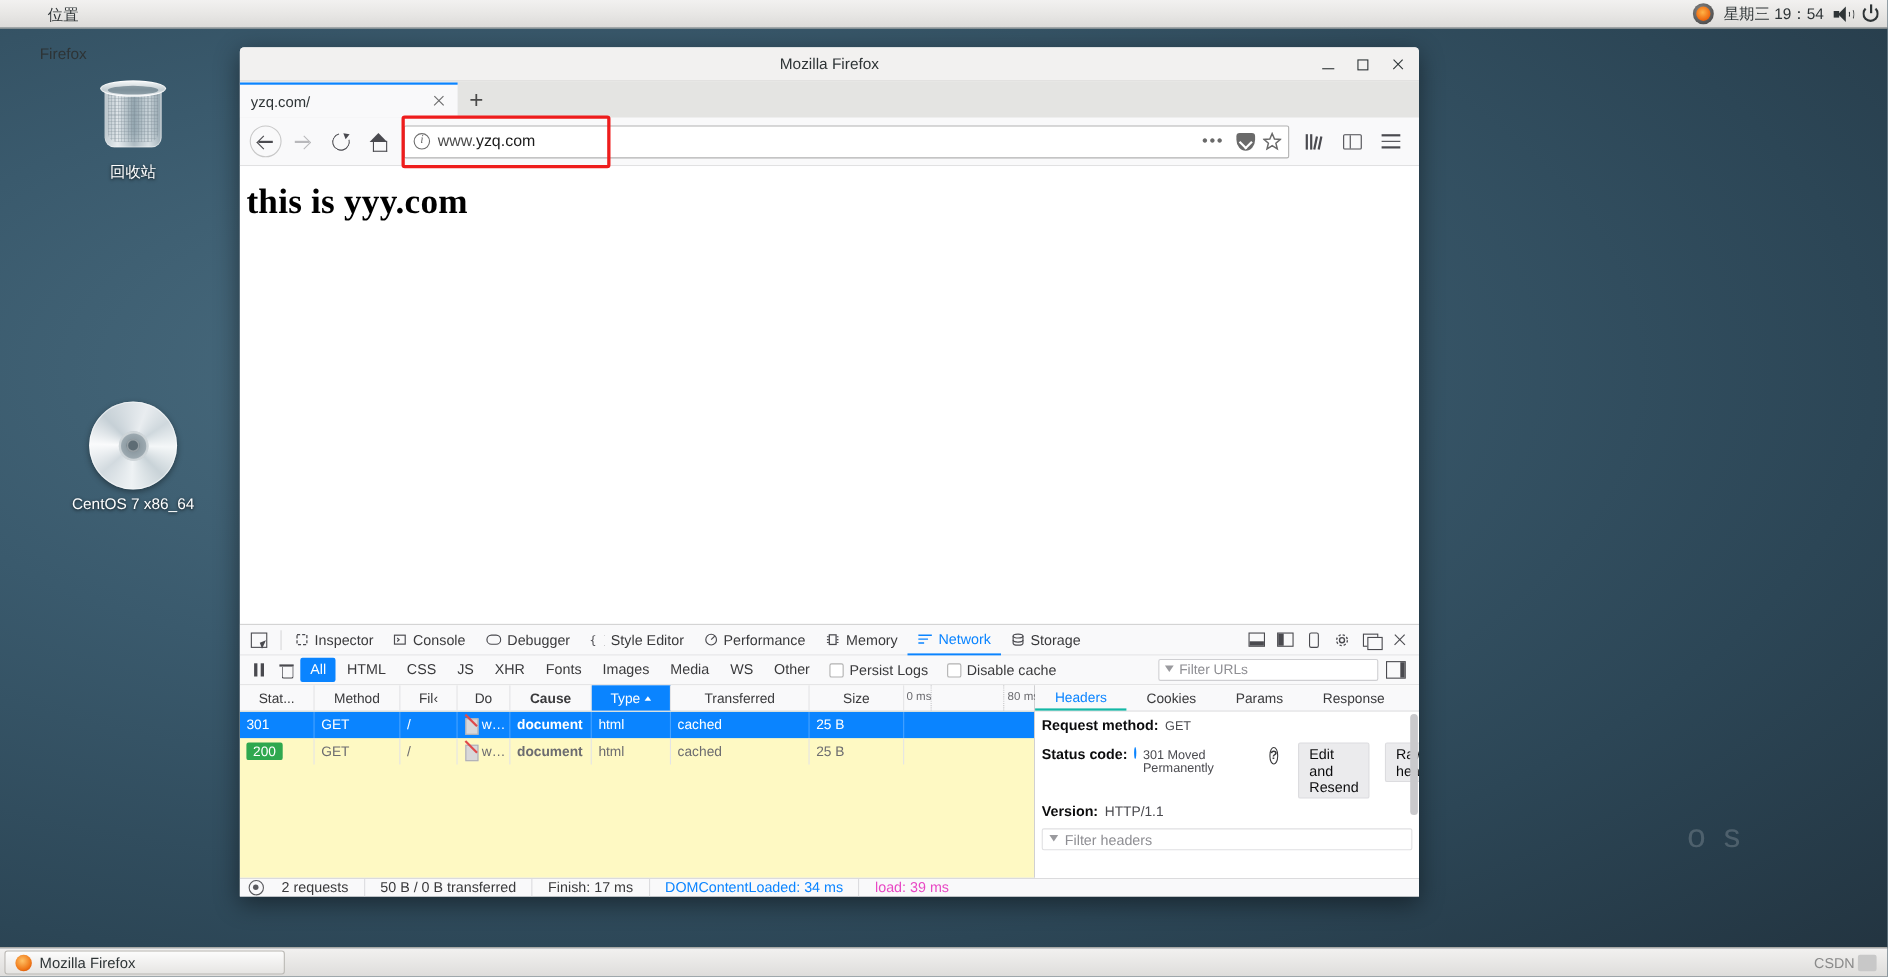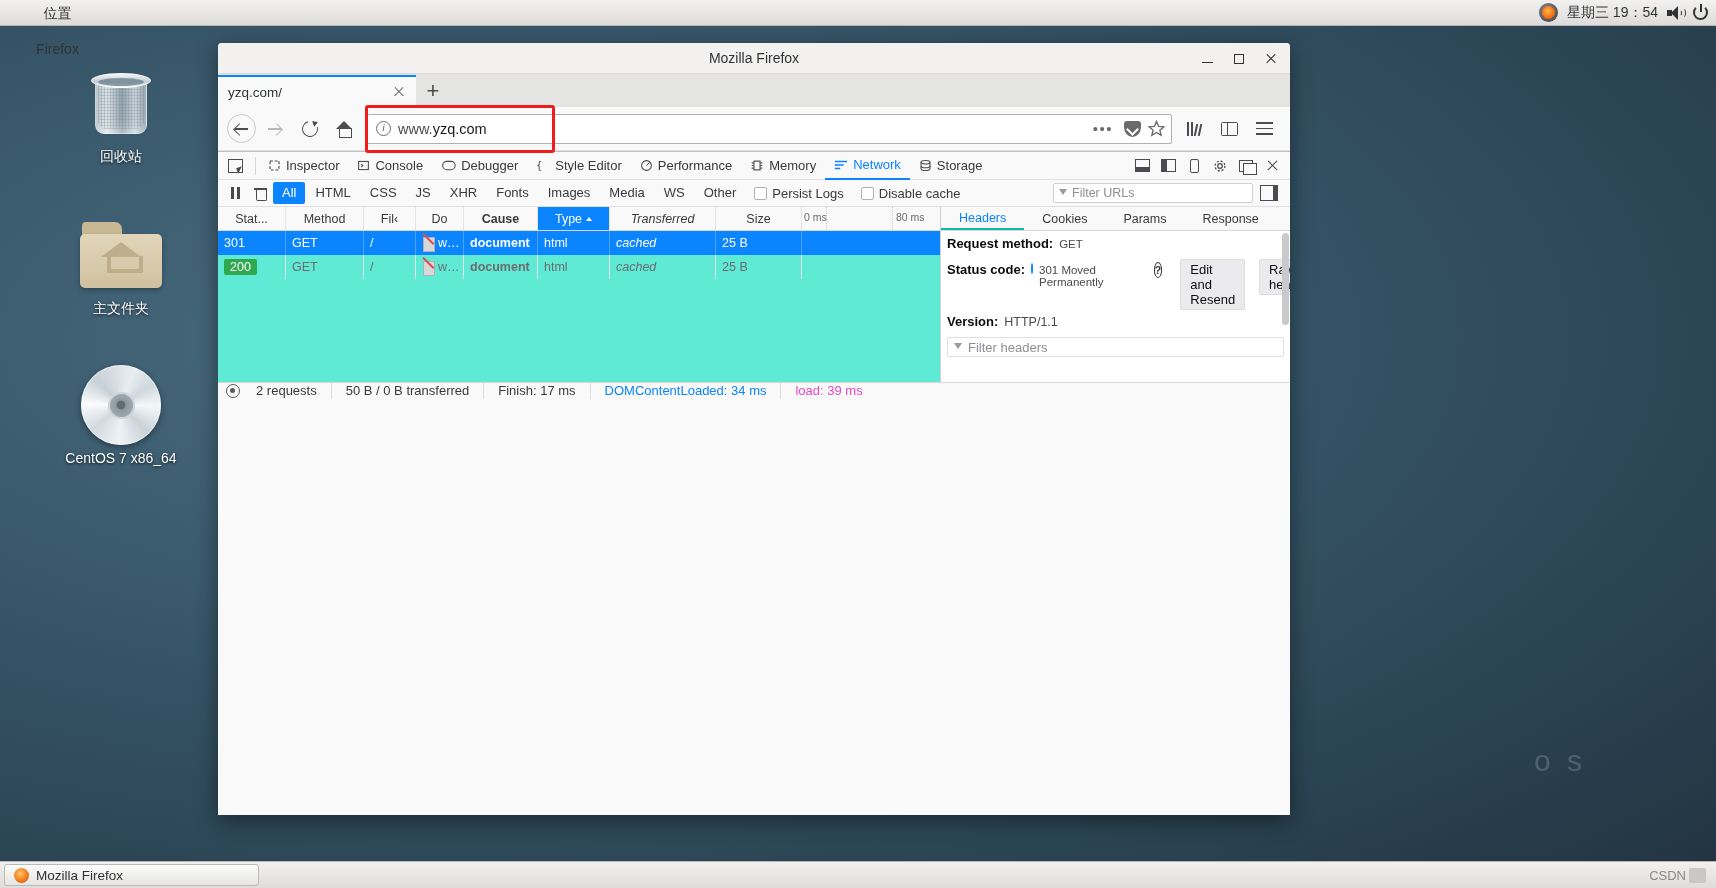--- a/index.html
+++ b/index.html
@@ -393,40 +393,40 @@
   }
   .net-head .c, .net-row .c {
     padding:0 6px; border-right:1px solid #e4e4e6; height:100%;
     display:flex; align-items:center; overflow:hidden; white-space:nowrap;
   }
   .net-head .c { justify-content:center; }
   .net-head .c.sorted { background:#0a84ff; color:#fff; justify-content:center; gap:4px; }
   .sort-caret { width:0;height:0; border-left:3.5px solid transparent; border-right:3.5px solid transparent; border-bottom:4.5px solid #fff; }
   .cw-status{ width:68px; } .cw-method{ width:78px; } .cw-file{ width:52px; }
   .cw-do{ width:48px; } .cw-cause{ width:74px;font-weight:bold; } .cw-type{ width:72px; }
-  .cw-transferred{ width:106px;font-style:italic; } .cw-size{ width:86px; }
+  .cw-transferred{ width:126px; } .cw-size{ width:86px; }
 
   .net-row { display:flex; height:24px; align-items:center; font-size:12.5px; flex:none; }
   .net-row.sel { background:#0a84ff; color:#fff; }
   .net-row.sel .c { border-right-color:rgba(255,255,255,.25); }
   .net-row .c { color:#6c6c70; }
   .net-row.sel .c { color:#fff; }
   .badge-200 {
     background:#2fa84f; color:#fff; padding:1px 6px; border-radius:2px; font-size:12.5px;
   }
   .doc-ic { width:13px; height:13px; position:relative; flex:none; margin-right:3px; }
   .doc-ic::before{
     content:""; position:absolute; left:1px; top:0; width:10px; height:13px;
     background:#d8d8da; border:1px solid #b0b0b4;
   }
   .doc-ic::after{
     content:""; position:absolute; left:-1px; top:1px; width:15px; height:1.6px;
     background:#e04a4a; transform:rotate(45deg);
   }
-  .net-body { flex:1; background:#5eead4; overflow:hidden;text-align:right; }
+  .net-body { flex:1; background:#fef9c3; overflow:hidden;text-align:right; }
 
   
   .tl-head { position:relative; flex:1; height:100%; font-size:11px; color:#6c6c70; }
   .tl-tick { position:absolute; top:0; bottom:0; border-left:1px dotted #c6c6c8; }
   .tl-lbl { position:absolute; top:4px; font-size:10.5px; color:#6c6c70; white-space:nowrap; }
   .tl-area { position:absolute; left:0; top:0; bottom:0; right:0; }
   .tl-blue { position:absolute; top:0; bottom:0; width:1.5px; background:#3b82f6; }
   .tl-pink { position:absolute; top:0; bottom:0; width:1.5px; background:#e848c4; }
 
   
@@ -531,30 +531,20 @@
   <div class="desk-icon" style="left:46px; top:60px;">
     <div class="glyph">
       <div class="trash">
           <div class="body"></div>
           <div class="rim"></div>
         </div>
     </div>
     <div class="lbl">回收站</div>
   </div>
 
-  <div class="desk-icon" style="left:46px; top:212px;">
-    <div class="glyph">
-      <div class="folder">
-          <div class="tab"></div>
-          <div class="front"></div>
-          <div class="house"></div>
-        </div>
-    </div>
-    <div class="lbl">主文件夹</div>
-  </div>
 
   <div class="desk-icon" style="left:46px; top:362px;">
     <div class="glyph">
       <div class="disc"></div>
     </div>
     <div class="lbl">CentOS 7 x86_64</div>
   </div>
 
   <div id="ff-window">
 
@@ -623,20 +613,23 @@
         </div>
       <div class="navbtn">
           <span class="burger">
             <span></span>
             <span></span>
             <span></span>
           </span>
         </div>
     </div>
 
+    <div class="ff-content">
+      <div class="page-h1">this is yyy.com</div>
+    </div>
 
     <div id="devtools">
 
       <div class="dt-tabbar">
         <div class="dt-picker">
             <span class="pick-ic"></span>
           </div>
         <div class="dt-sep"></div>
 
         <div class="dt-tab">

